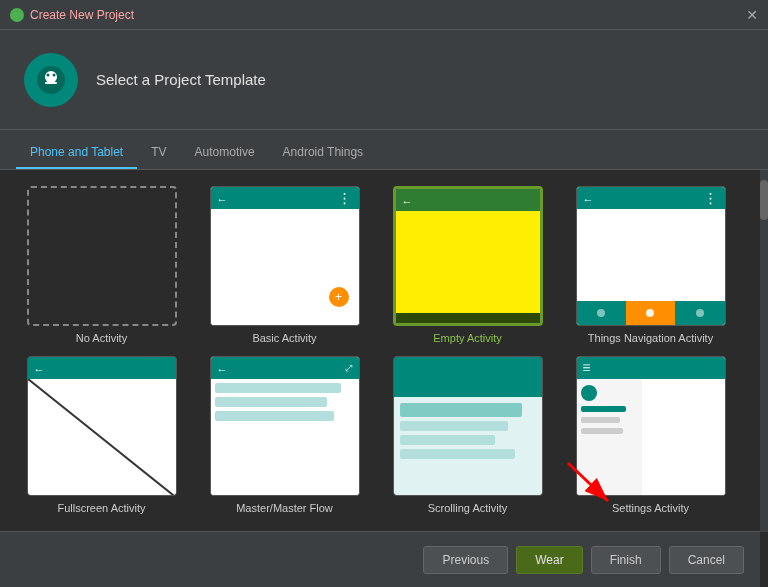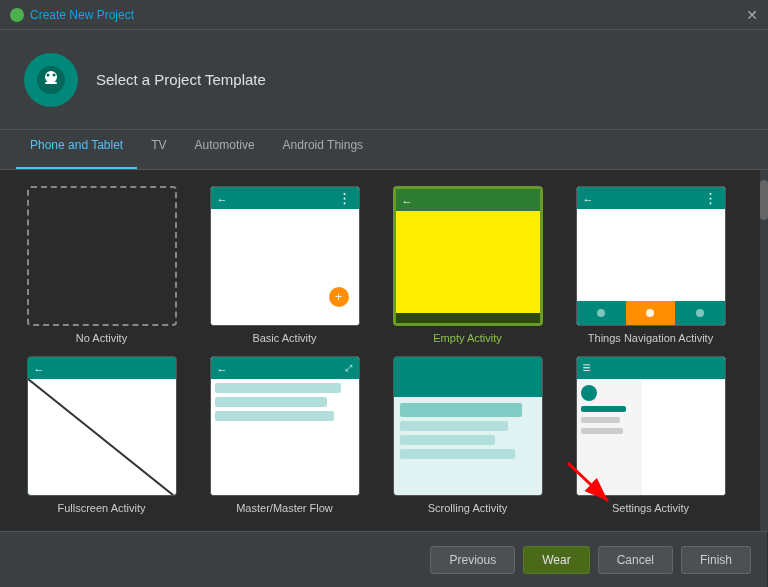--- a/index.html
+++ b/index.html
@@ -29,21 +29,21 @@
       gap: 6px;
     }
     .title-bar-icon {
       width: 14px;
       height: 14px;
       background: #4caf50;
       border-radius: 50%;
     }
     .title-bar-text {
       font-size: 12px;
-      color: #0ea5e9;
+      color: #fca5a5;
     }
     .title-bar-close {
       font-size: 14px;
       color: #aaa;
       cursor: pointer;
     }
 
     
     .header {
       height: 100px;
@@ -68,20 +68,21 @@
       font-size: 15px;
       color: #e0e0e0;
       font-weight: 400;
     }
 
     
     .tabs {
       height: 40px;
       background: #3c3f41;
       display: flex;
+      align-items: flex-end;
       padding: 0 16px;
       gap: 0;
       border-bottom: 1px solid #555;
     }
     .tab {
       padding: 8px 14px;
       font-size: 12px;
       color: #aaa;
       cursor: pointer;
       border-bottom: 2px solid transparent;
@@ -194,21 +195,21 @@
       background: #3c3f41;
       border-top: 1px solid #555;
       display: flex;
       align-items: center;
       justify-content: flex-end;
       padding: 0 16px;
       gap: 8px;
       position: absolute;
       bottom: 0;
       left: 0;
-      right: 1px;
+      right: 8px;
     }
     .btn {
       height: 28px;
       padding: 0 18px;
       border-radius: 3px;
       border: none;
       font-size: 12px;
       cursor: pointer;
       outline: none;
     }
@@ -414,19 +415,19 @@
         <polygon points="0 0, 8 3, 0 6" fill="#ff0000"></polygon>
       </marker>
     </defs>
     <line x1="20" y1="10" x2="60" y2="48" stroke="#ff0000" stroke-width="3" marker-end="url(#arrowhead)"></line>
   </svg>
 </div>
 
 <div class="footer">
   <button class="btn btn-default">Previous</button>
   <button class="btn btn-primary">Wear</button>
+  <button class="btn btn-default">Finish</button>
   <button class="btn btn-default">Cancel</button>
-  <button class="btn btn-default">Finish</button>
 </div>
 
 <div class="scrollbar-track">
   <div class="scrollbar-thumb"></div>
 </div>
 
 </body></html>

